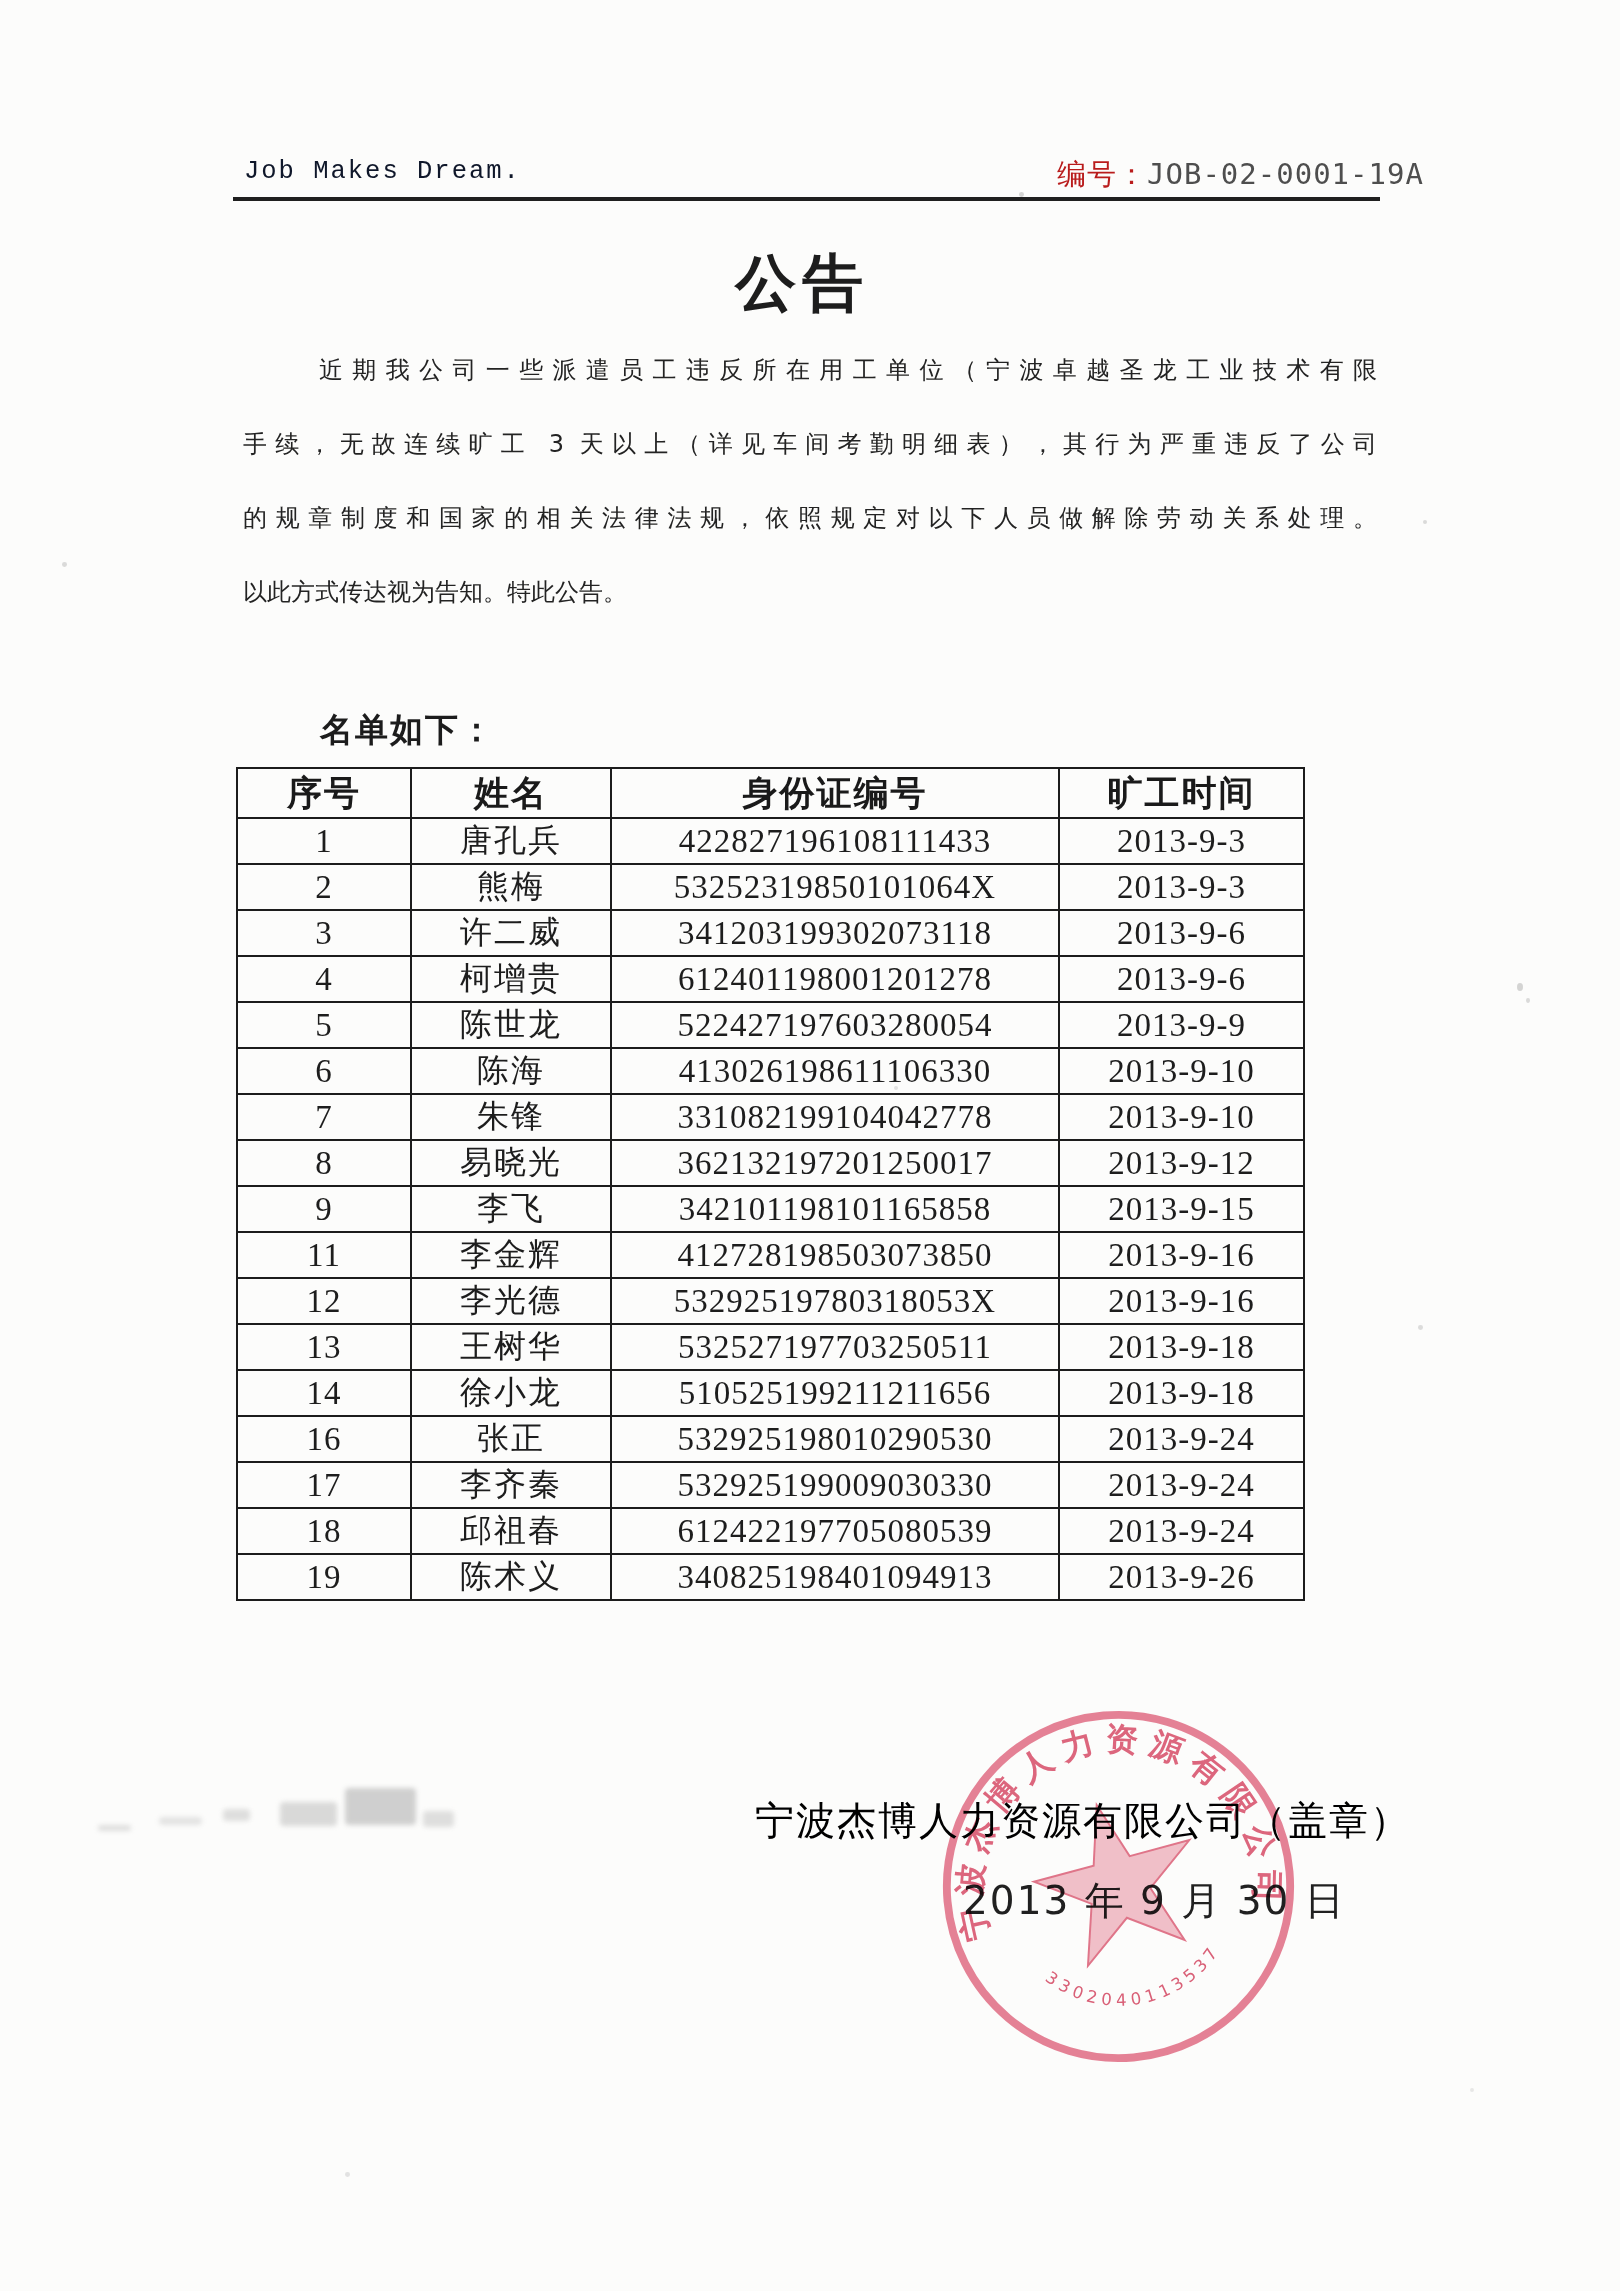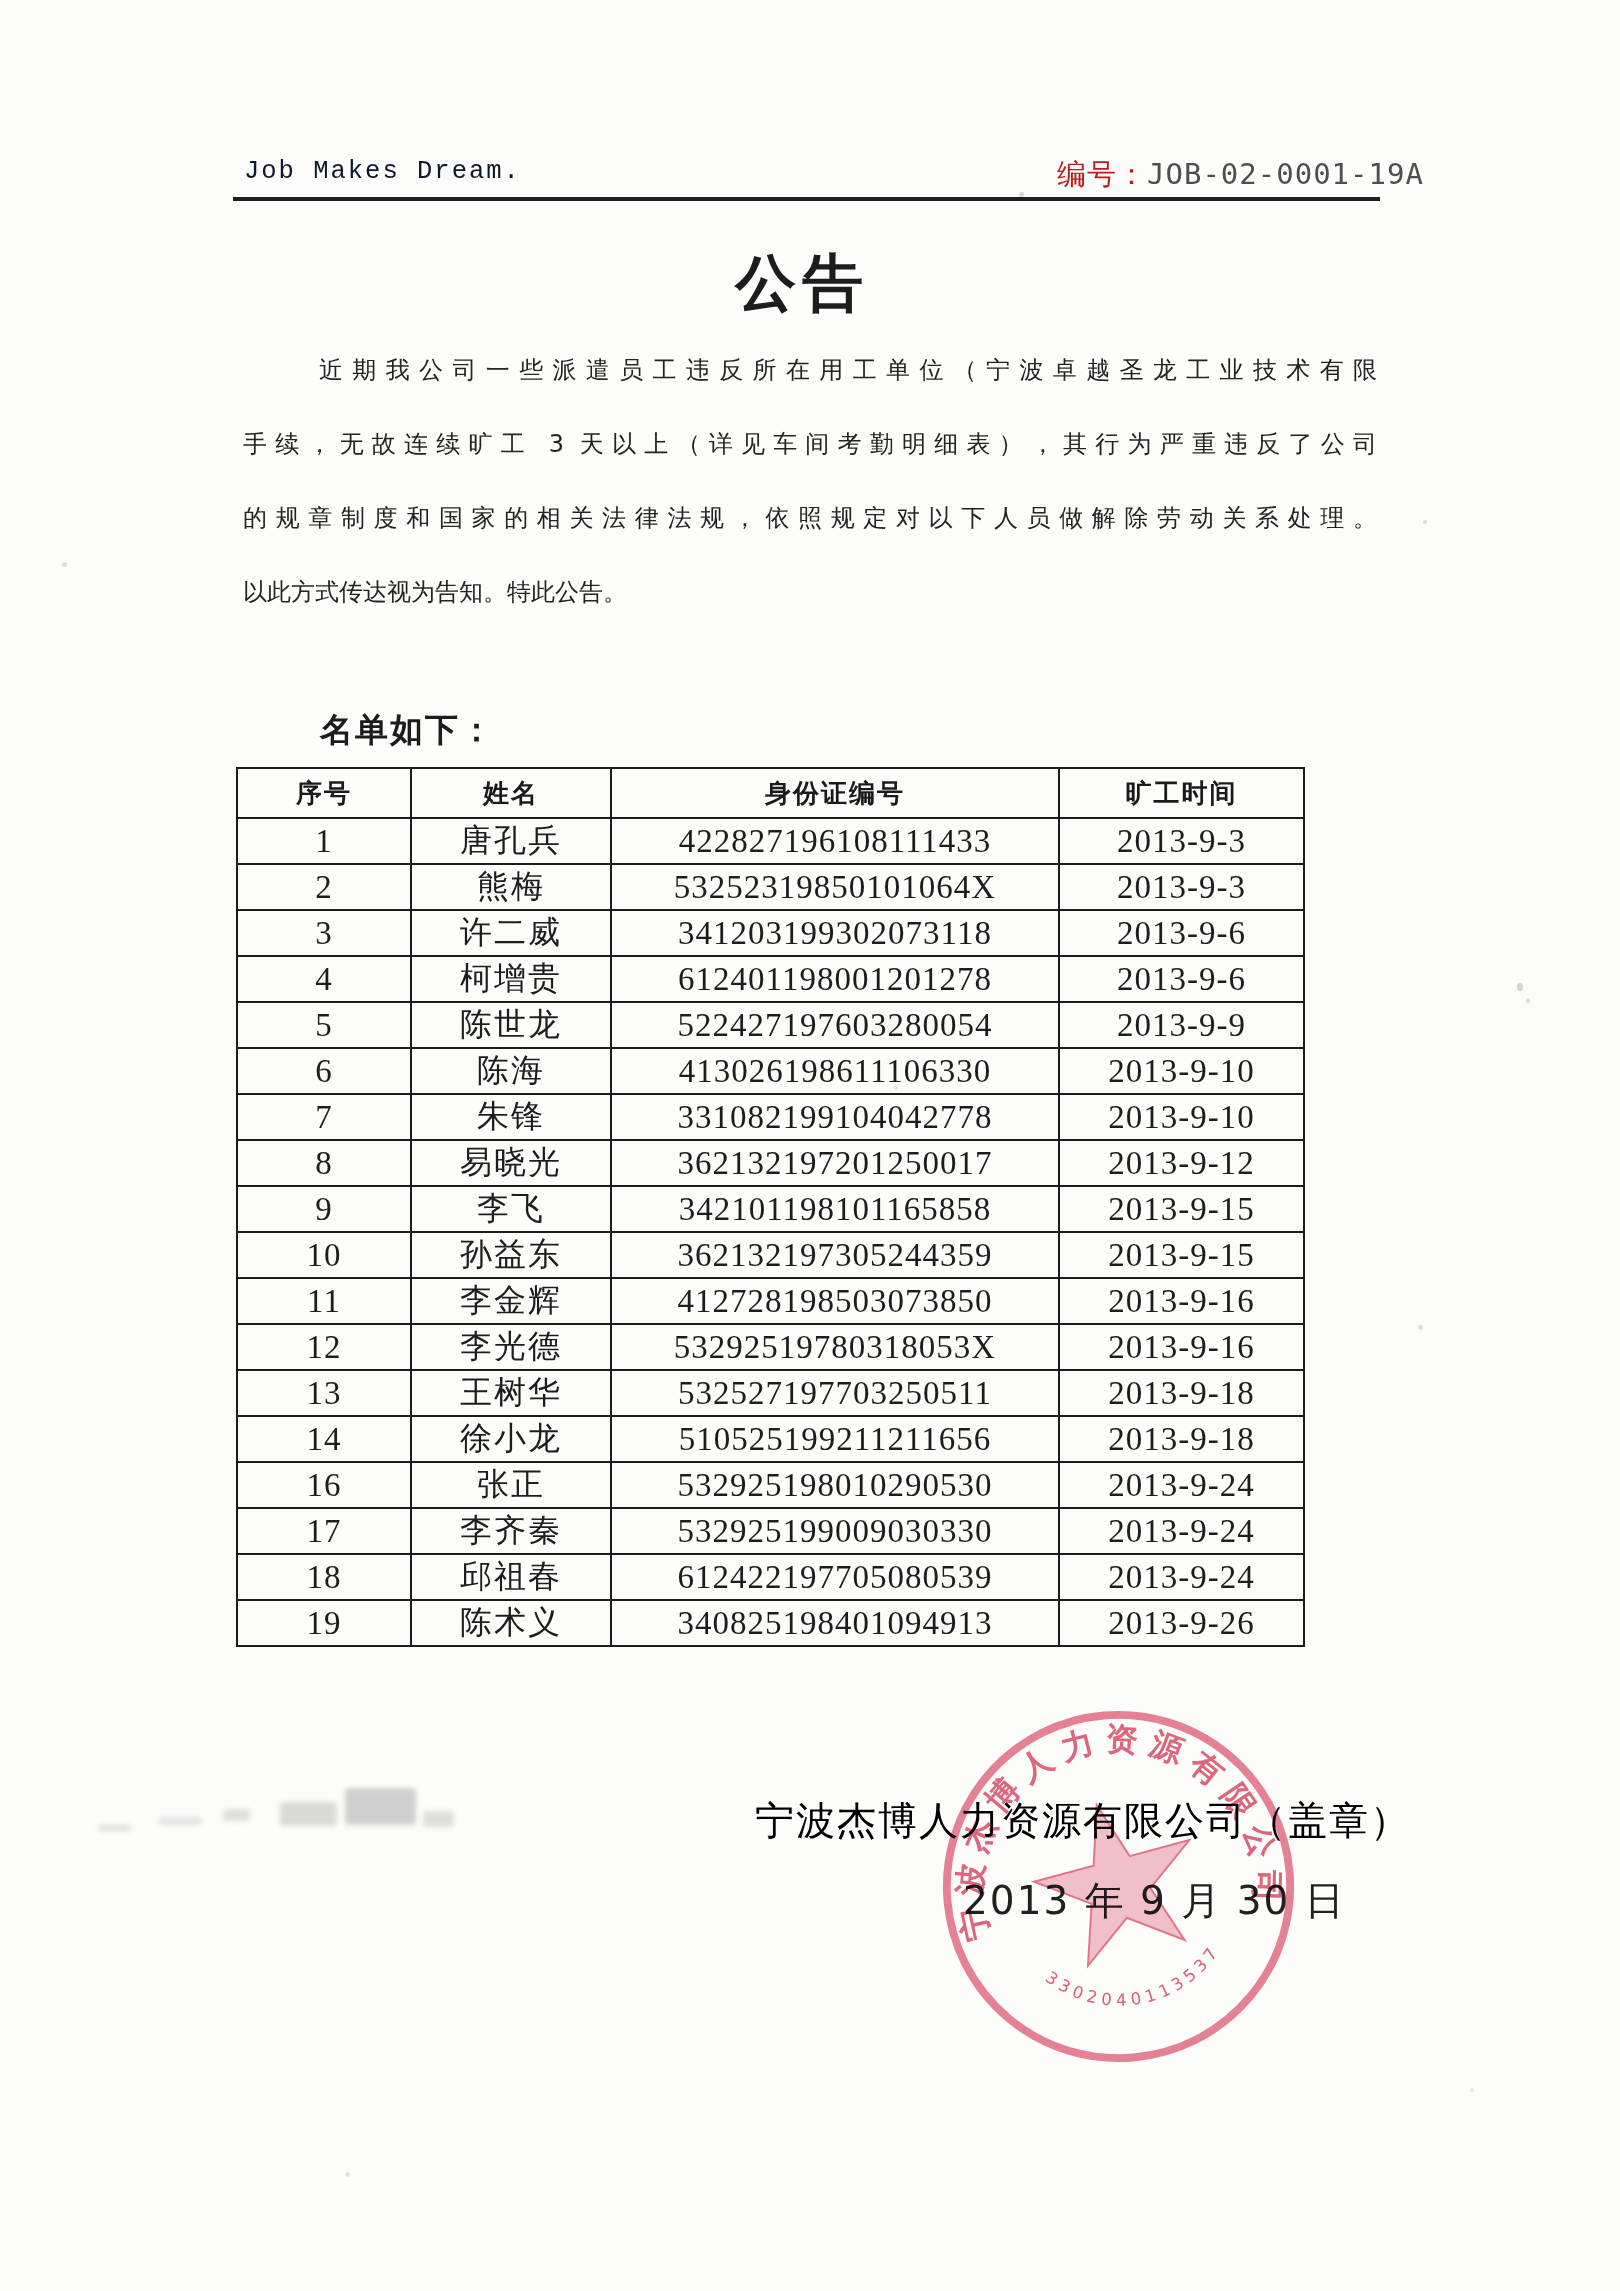--- a/index.html
+++ b/index.html
@@ -65,21 +65,21 @@
   table.notice col.c-id{width:448px;}
   table.notice col.c-date{width:245px;}
   table.notice th, table.notice td{
     border:2px solid #1c1c1c;
     text-align:center;vertical-align:middle;
     padding:0;
   }
   table.notice{border:2.9px solid #141414;}
   table.notice th{
     height:48px;
-    font-size:26px;font-weight:bold;color:#1a1a1a;letter-spacing:2px;
+    font-size:35px;font-weight:bold;color:#1a1a1a;letter-spacing:2px;
   }
   table.notice td{height:43px;color:#1d1d1d;}
   td.cell-no, td.cell-id, td.cell-date{
     font-family:"Liberation Serif", serif;
     font-size:33px;letter-spacing:1px;
   }
   td.cell-name{font-size:32px;letter-spacing:2px;}
 
   
   .company-line{
@@ -195,26 +195,20 @@
     <td class="cell-id">362132197201250017</td>
     <td class="cell-date">2013-9-12</td>
   </tr>
         <tr>
     <td class="cell-no">9</td>
     <td class="cell-name">李飞</td>
     <td class="cell-id">342101198101165858</td>
     <td class="cell-date">2013-9-15</td>
   </tr>
         <tr>
-    <td class="cell-no">10</td>
-    <td class="cell-name">孙益东</td>
-    <td class="cell-id">362132197305244359</td>
-    <td class="cell-date">2013-9-15</td>
-  </tr>
-        <tr>
     <td class="cell-no">11</td>
     <td class="cell-name">李金辉</td>
     <td class="cell-id">412728198503073850</td>
     <td class="cell-date">2013-9-16</td>
   </tr>
         <tr>
     <td class="cell-no">12</td>
     <td class="cell-name">李光德</td>
     <td class="cell-id">53292519780318053X</td>
     <td class="cell-date">2013-9-16</td>

